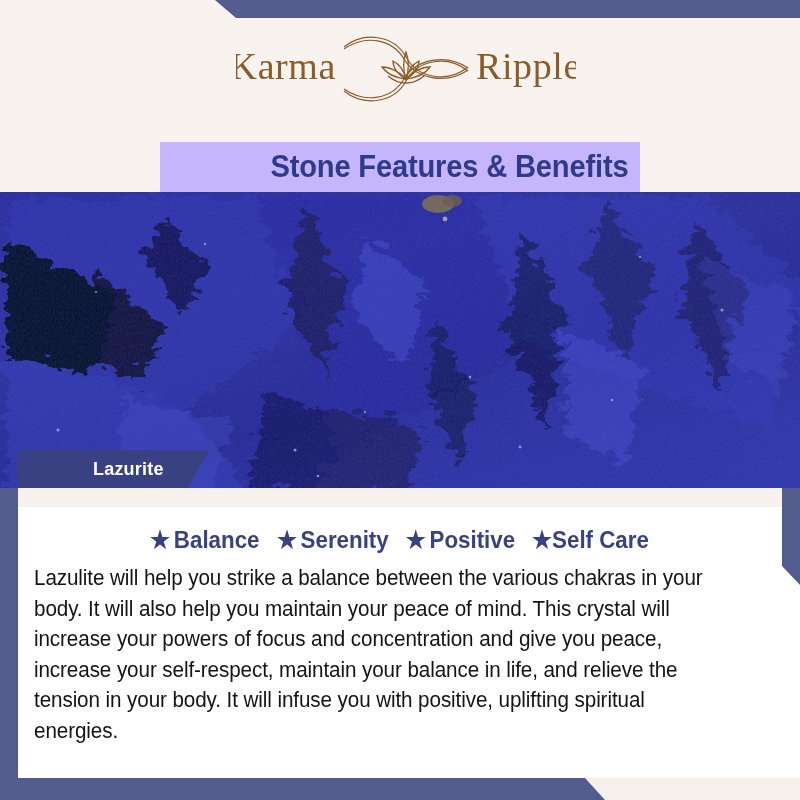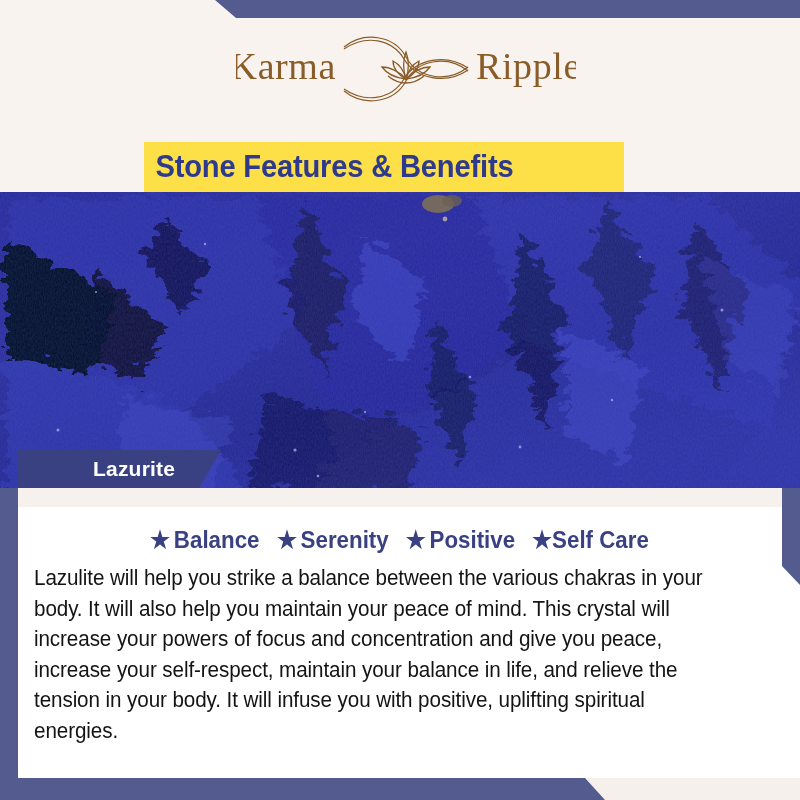--- a/index.html
+++ b/index.html
@@ -79,27 +79,27 @@
     height: 86px;
     display: flex;
     align-items: center;
     justify-content: center;
   }
   .logo-svg { display: block; }
 
   .title-band {
     position: absolute;
     top: 142px;
-    left: 144px;
+    left: 160px;
     width: 480px;
     height: 50px;
-    background: #fde047;
+    background: #c4b5fd;
     display: flex;
     align-items: center;
-    justify-content: flex-start;
+    justify-content: flex-end;
     z-index: 4;
   }
   .title-text {
     font-family: "Liberation Sans Narrow", "Liberation Sans", sans-serif;
     font-weight: bold;
     font-size: 31px;
     letter-spacing: -0.2px;
     color: #2f3a8c;
     transform: scaleX(0.94);
     white-space: nowrap;
@@ -125,21 +125,21 @@
     padding: 0 46px 0 75px;
     background: #3a4183;
     display: flex;
     align-items: center;
     clip-path: polygon(0 0, 100% 0, calc(100% - 22px) 100%, 0 100%);
     z-index: 5;
   }
   .stone-tag span {
     font-family: "Liberation Sans", sans-serif;
     font-weight: bold;
-    font-size: 21px;
+    font-size: 18px;
     color: #ffffff;
     white-space: nowrap;
     letter-spacing: 0.2px;
   }
 
   
   .cream-strip {
     position: absolute;
     top: 488px; left: 18px;
     width: 764px; height: 19px;

